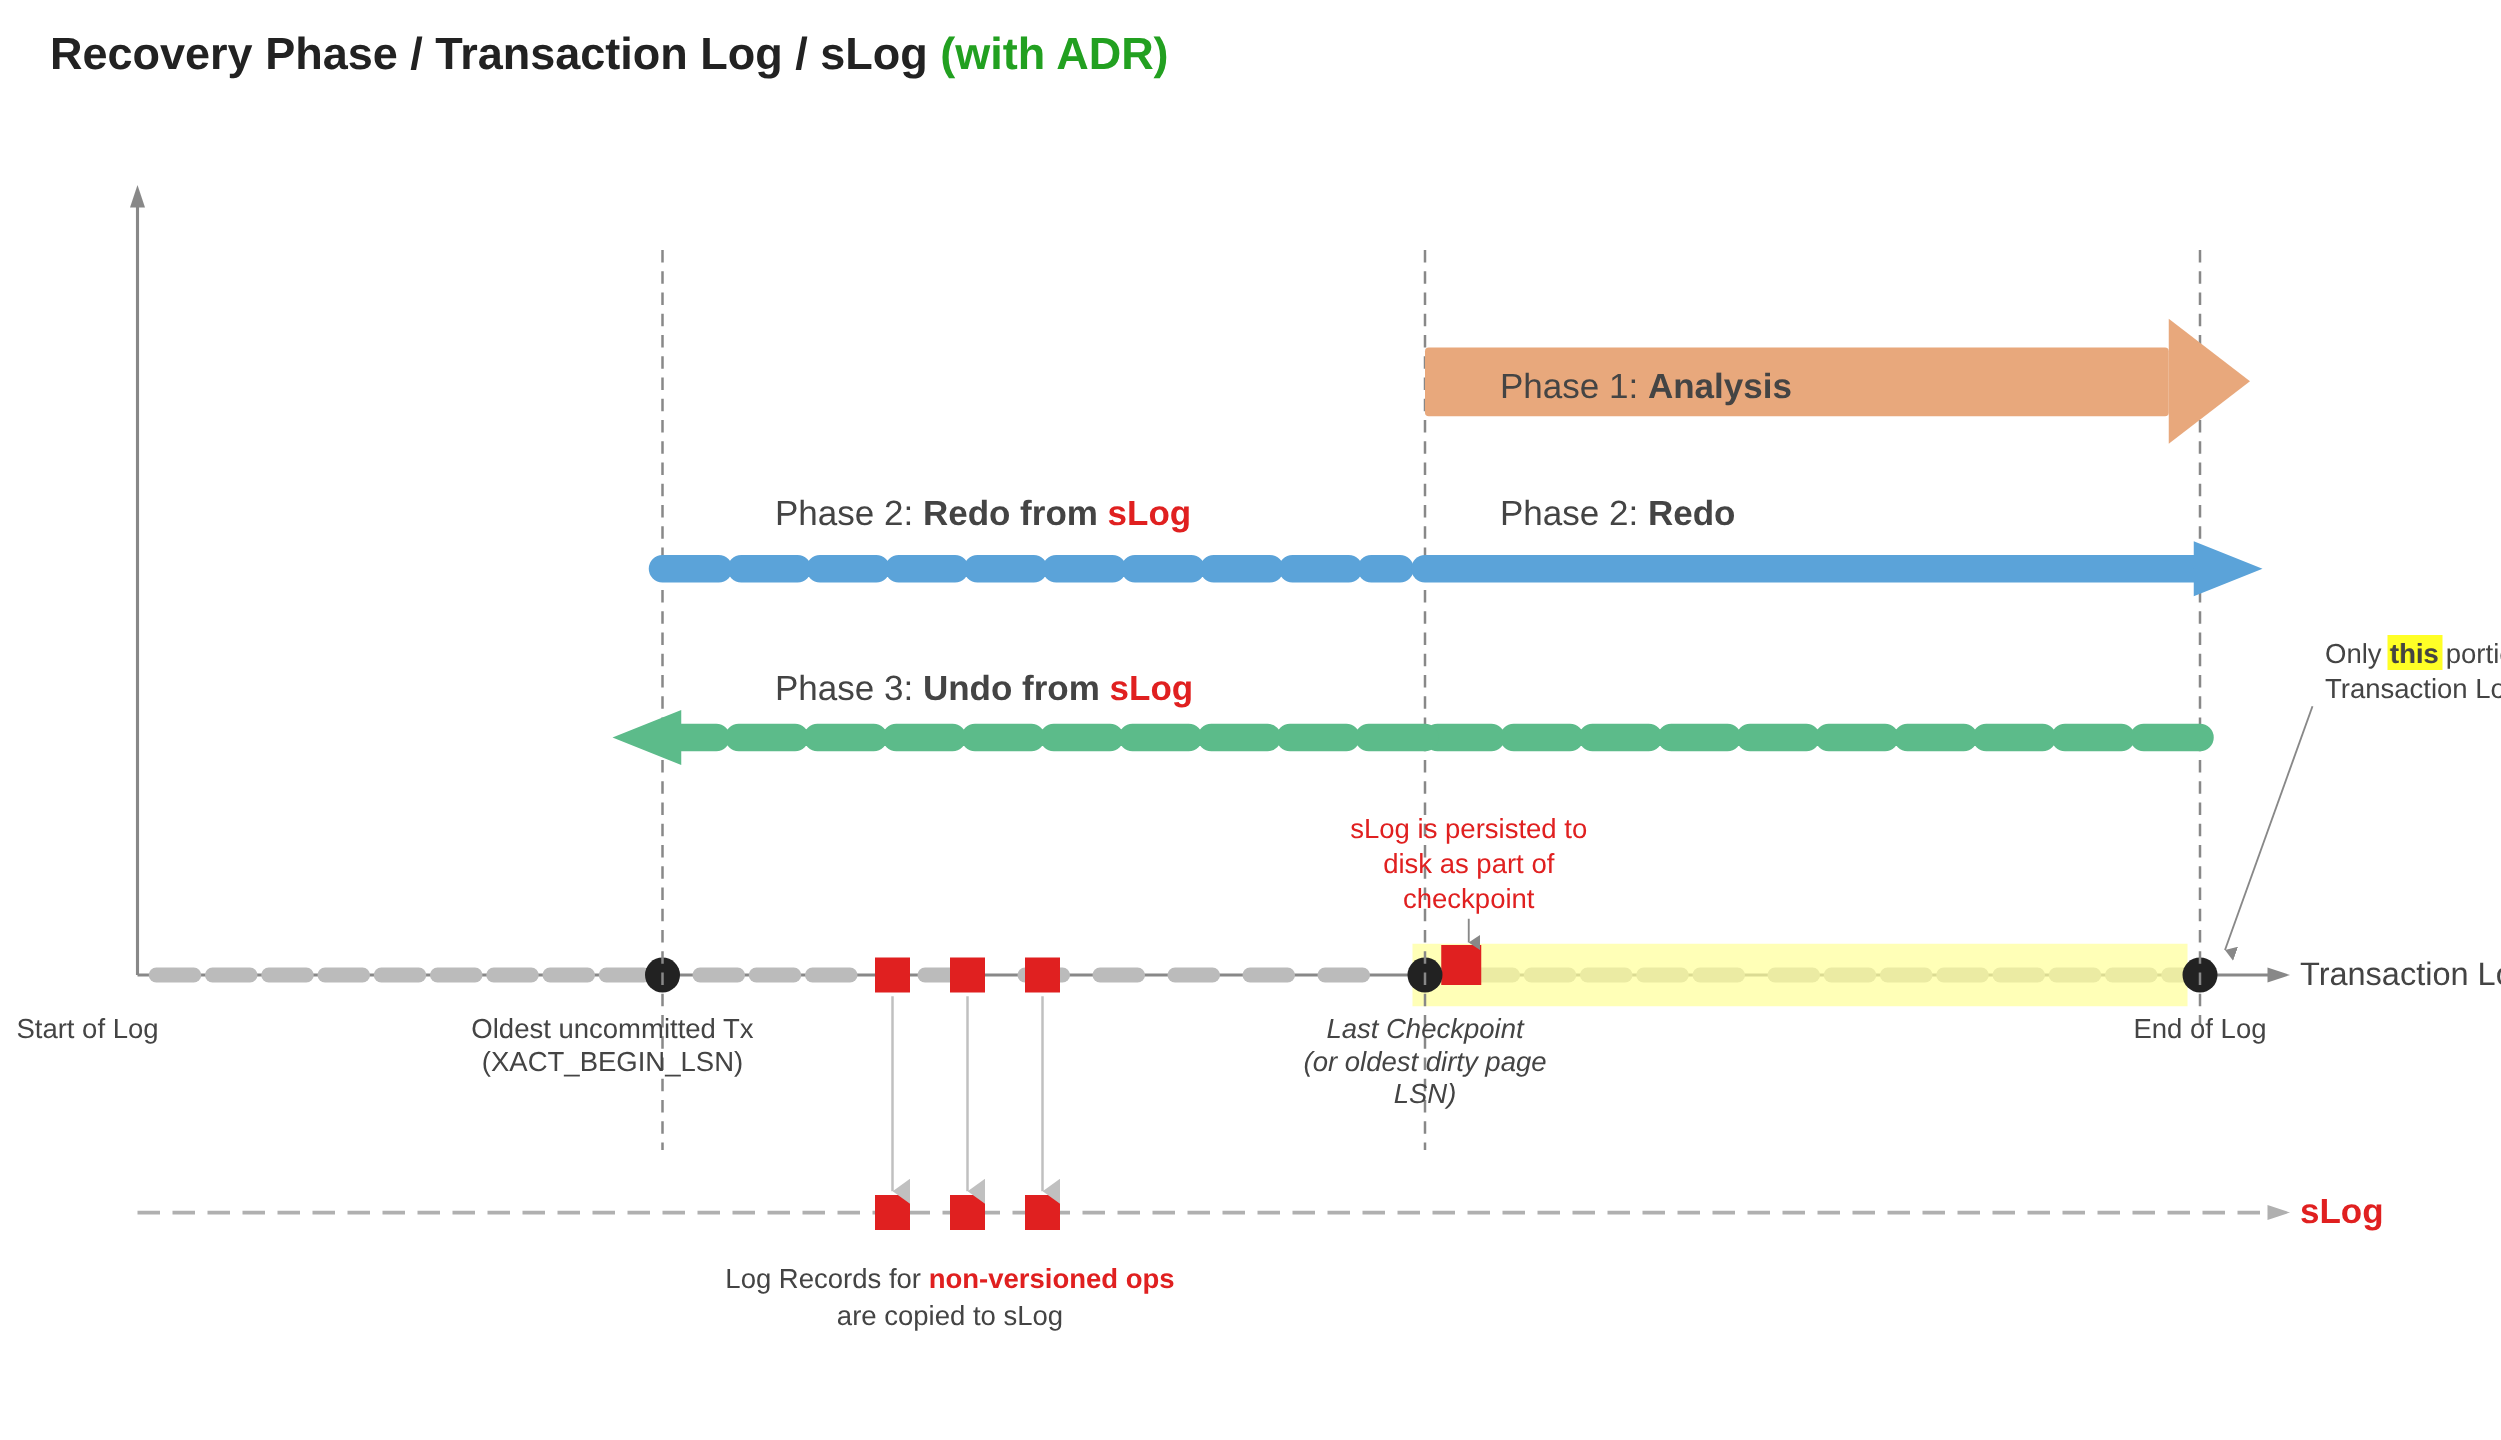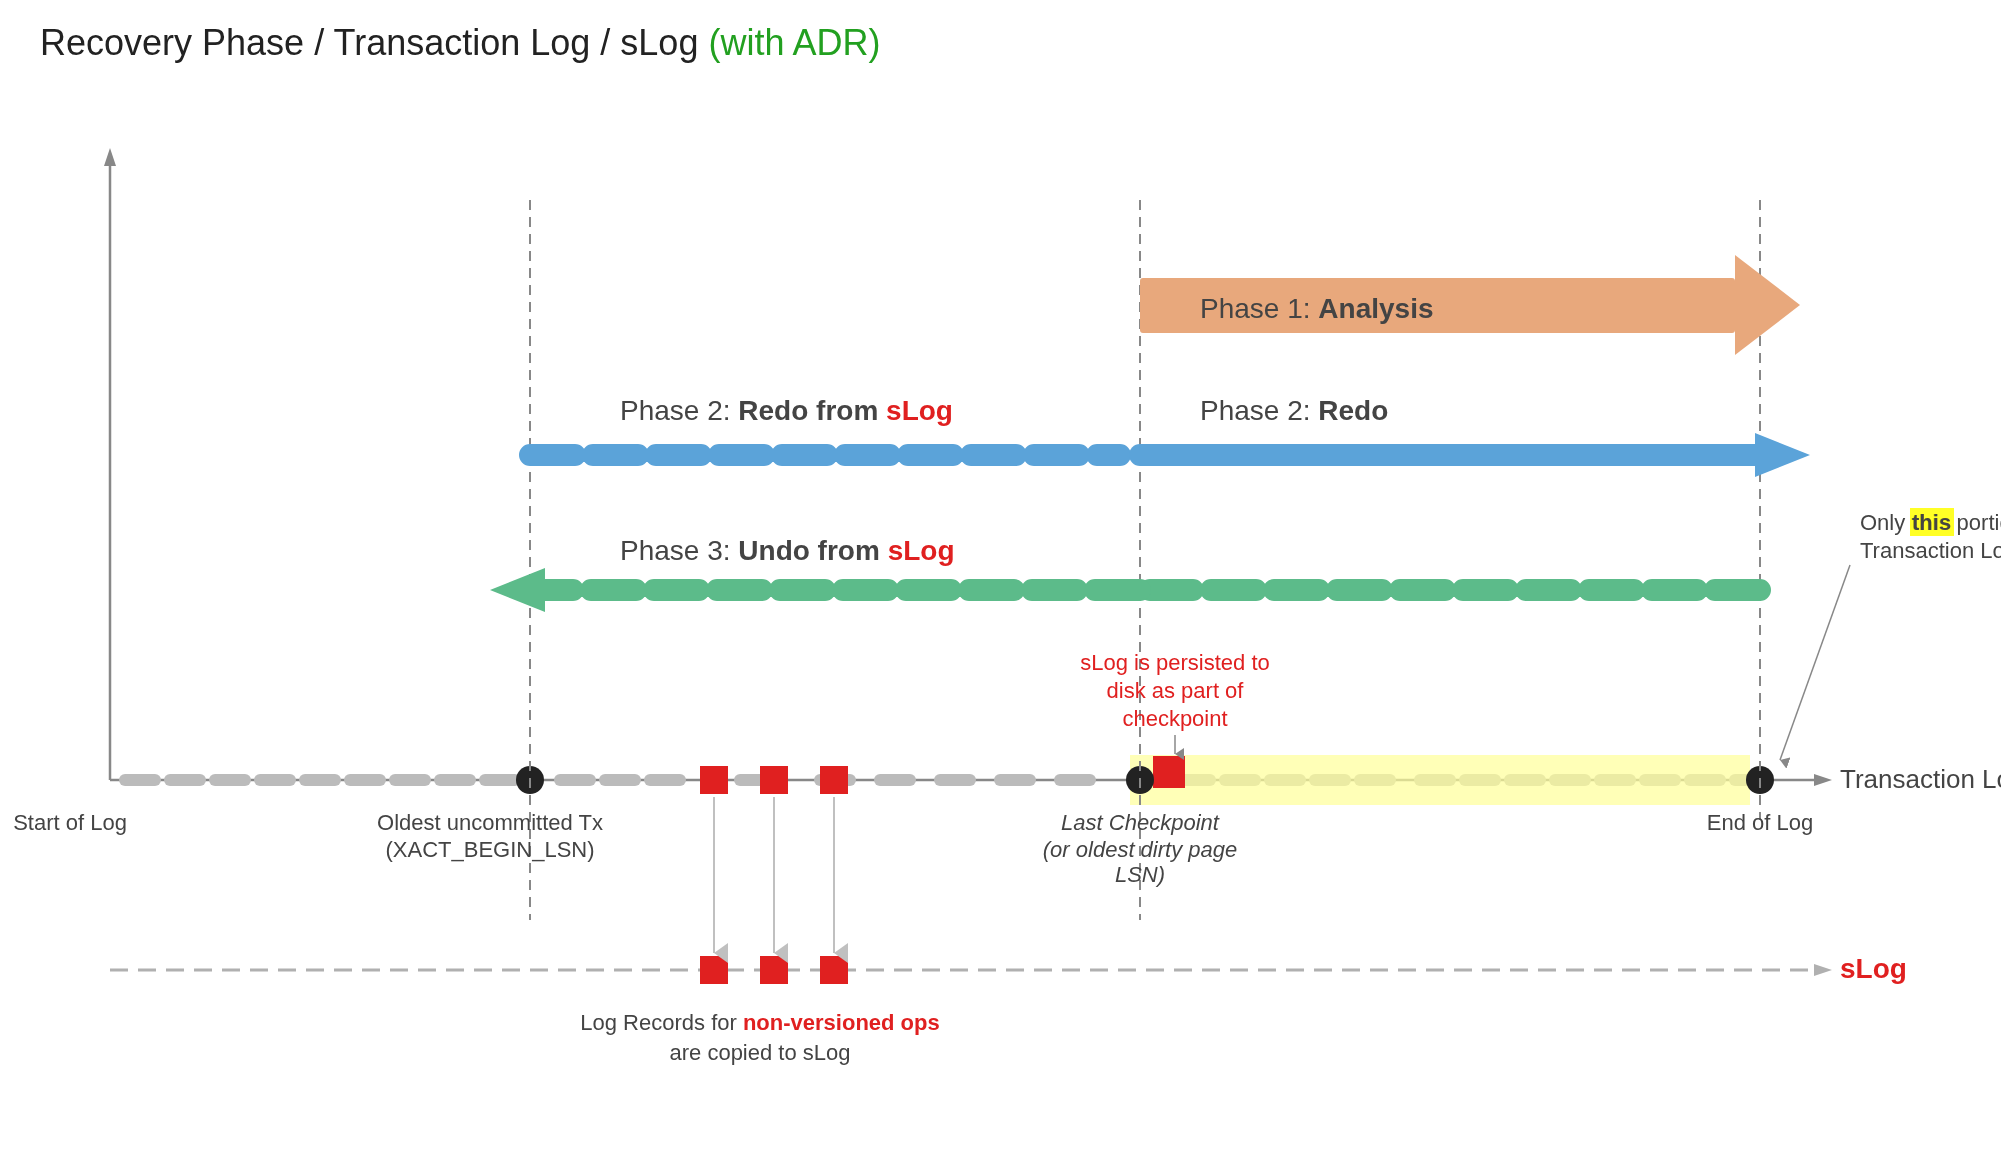--- a/index.html
+++ b/index.html
@@ -13,21 +13,21 @@
     }
     #main-container {
       width: 2001px;
       height: 1152px;
       position: relative;
       background: #fff;
       padding: 20px 40px;
     }
     .title {
       font-size: 36px;
-      font-weight: 400;
+      font-weight: 700;
       color: #222;
       margin-bottom: 10px;
       line-height: 1.3;
     }
     svg#diagram {
       position: absolute;
       top: 100px;
       left: 0;
       width: 2001px;
       height: 1052px;

